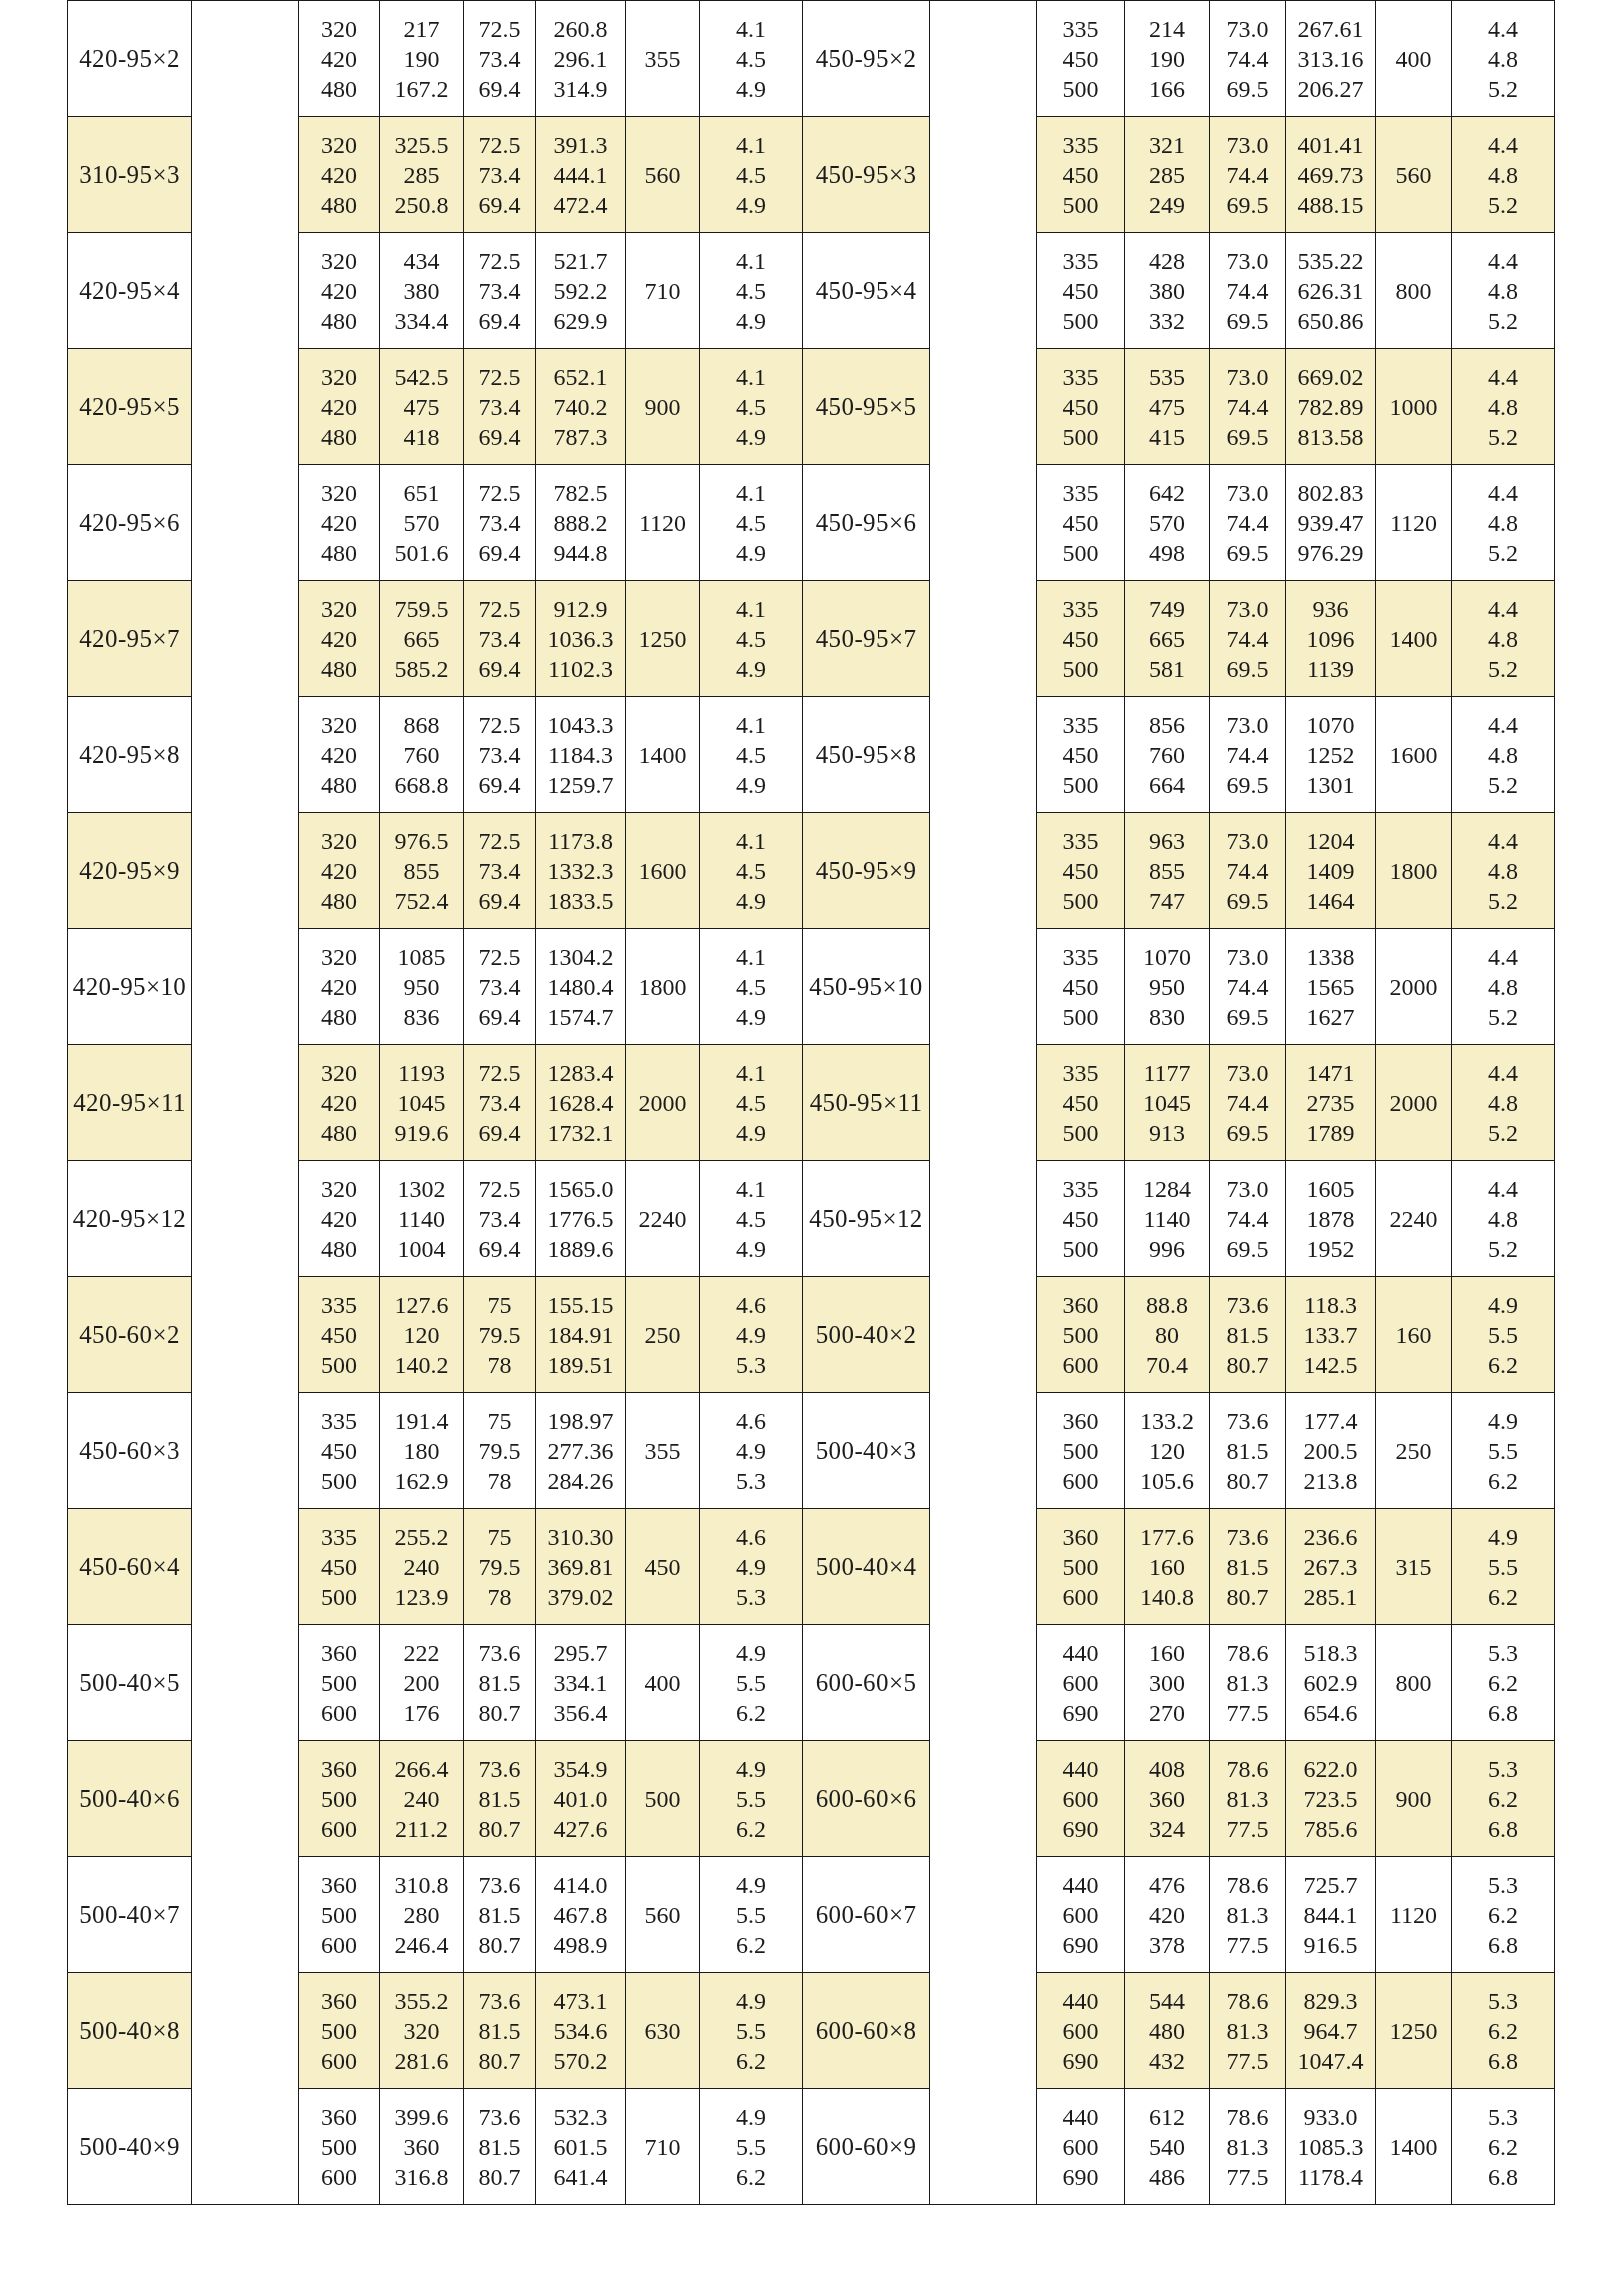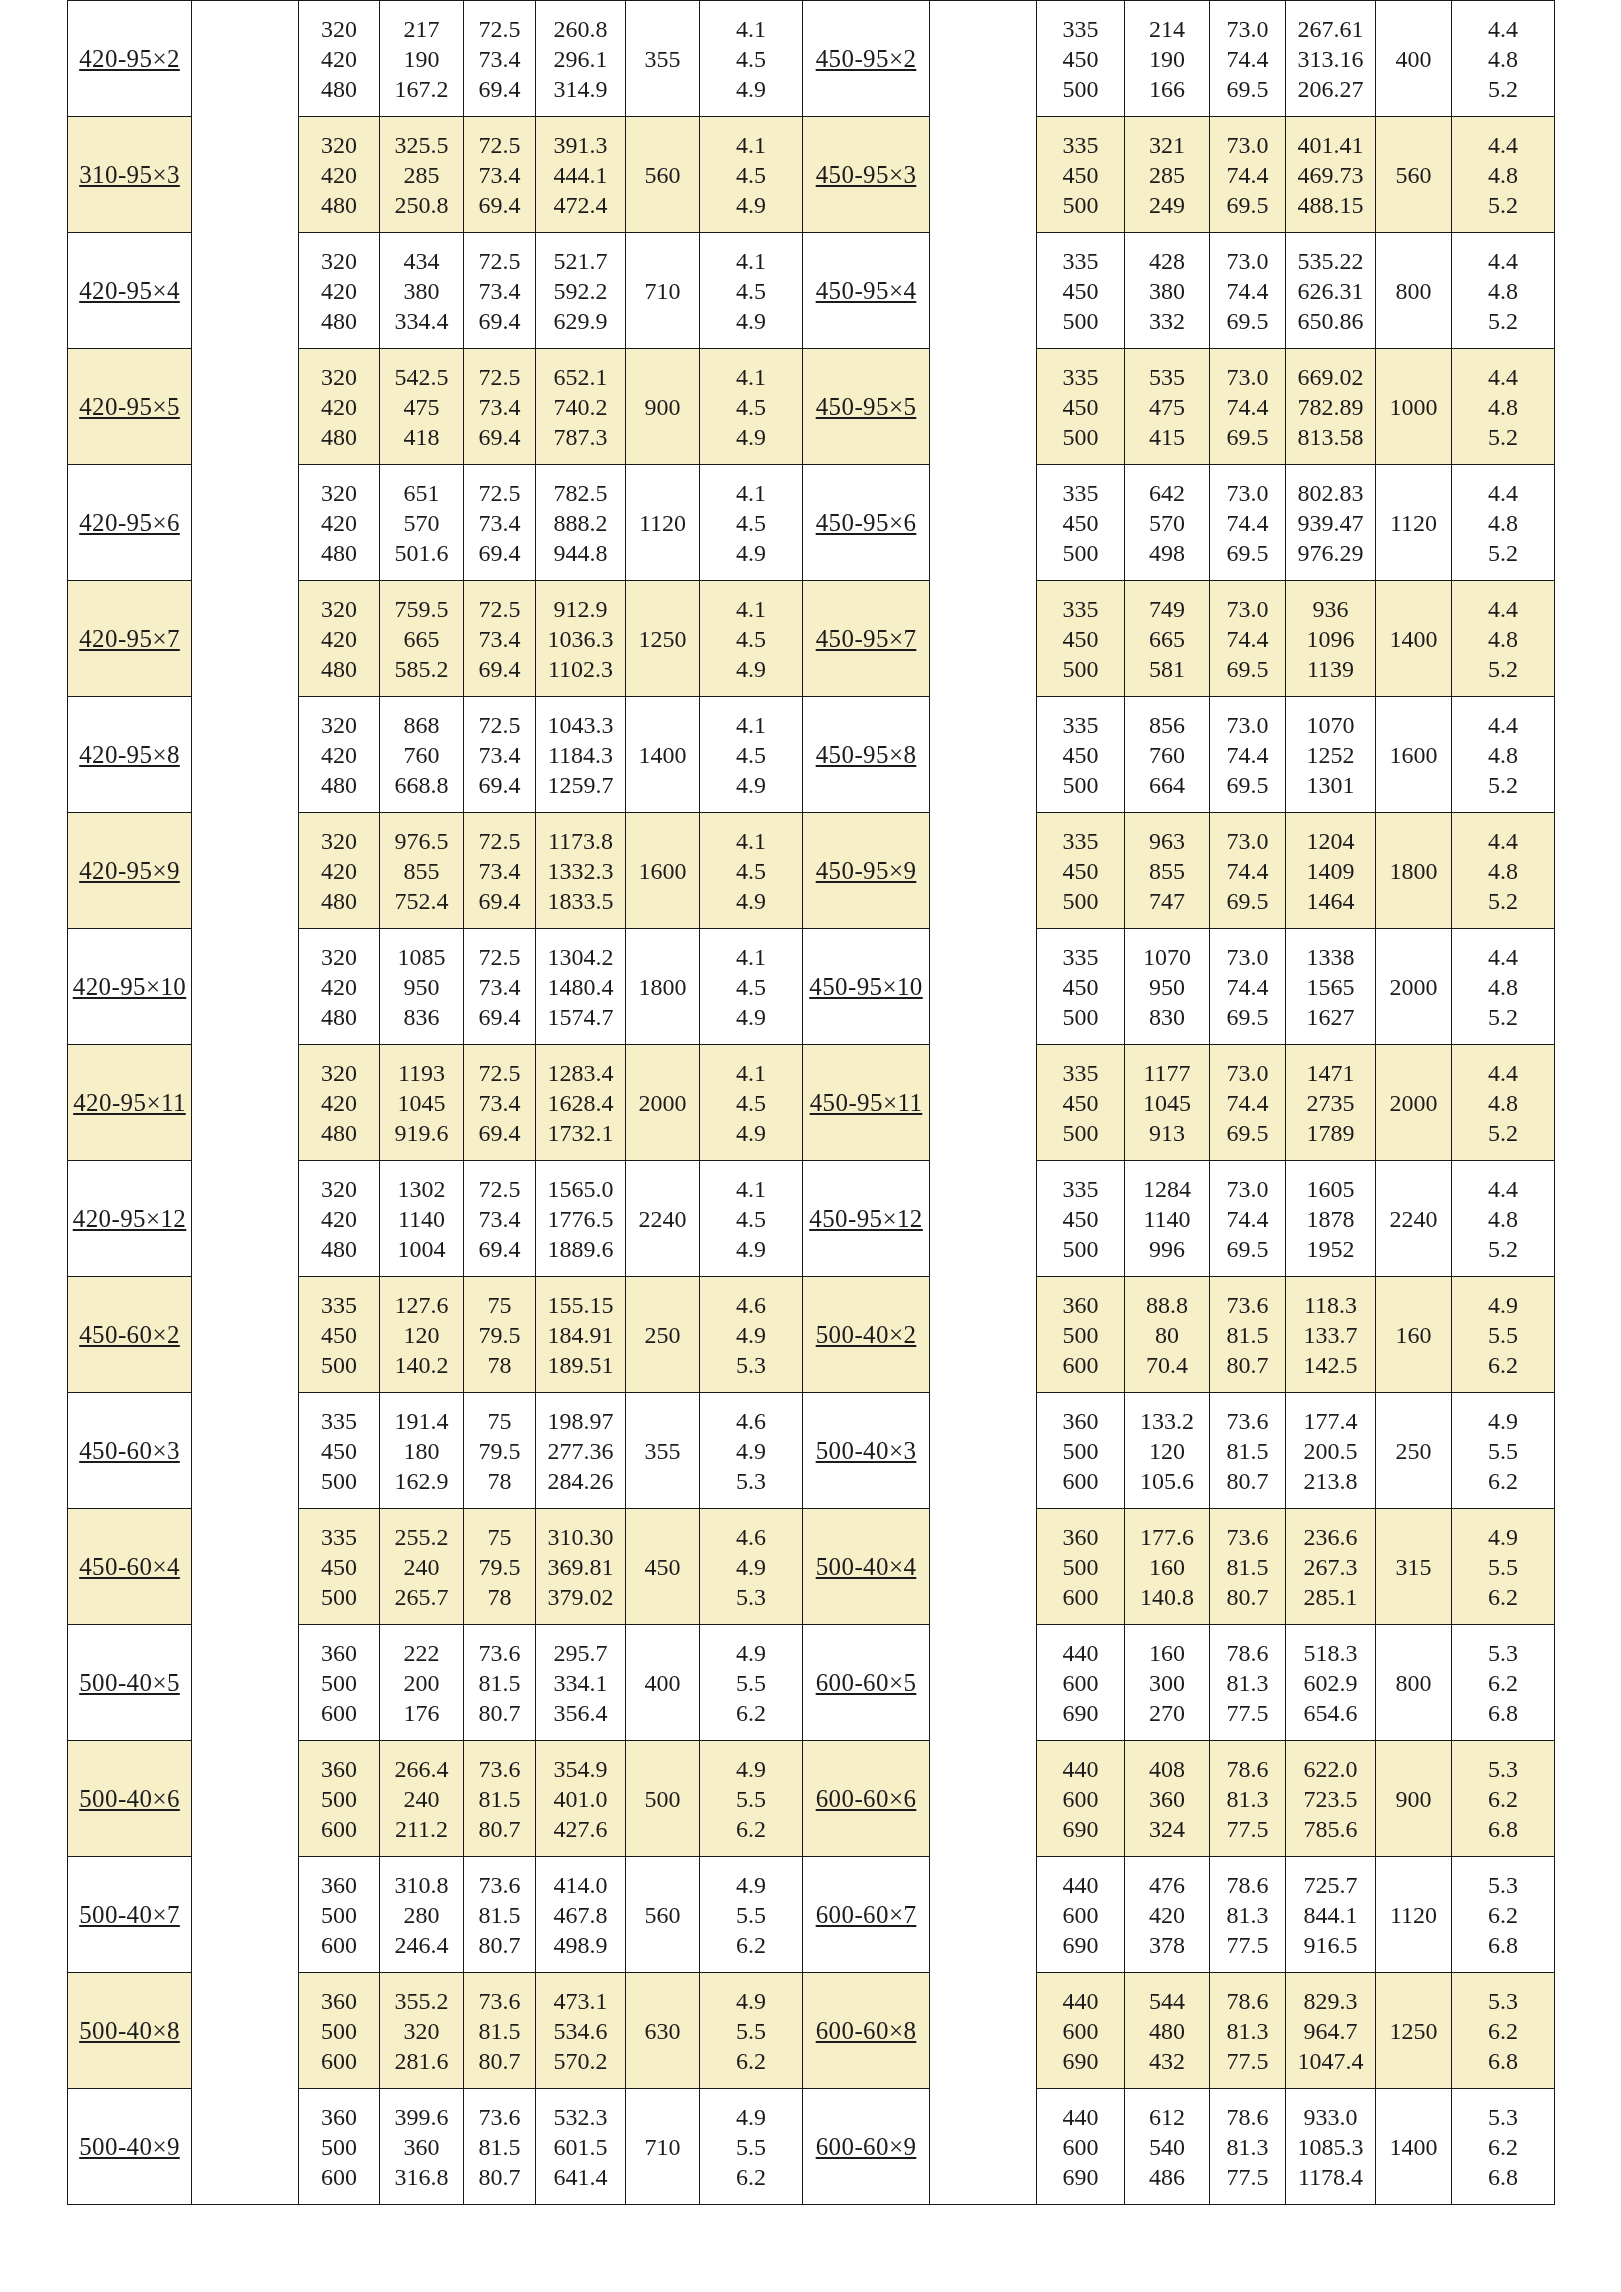--- a/index.html
+++ b/index.html
@@ -21,21 +21,21 @@
     display:flex; flex-direction:column;
     justify-content:center; align-items:center;
     background:#ffffff;
     font-size:24px; line-height:30px;
     text-align:center;
     overflow:hidden;
   }
   .cell.shaded{ background:#f7efc8; }
   .cell.gap{ border-bottom:none; background:#ffffff; }
   .cell.gap.bottom-edge{ border-bottom:1.8px solid #1a1a1a; }
-  .cell.model{ font-size:25px; letter-spacing:0.4px;text-decoration:underline; }
+  .cell.model{ font-size:25px; letter-spacing:0.4px; }
   .line{ height:30px; }
 </style>
 </head>
 <body>
 
 <div class="table-grid">
     <div class="cell model">
       <span>420-95×2</span>
     </div>
     <div class="cell gap"></div>
@@ -872,21 +872,21 @@
     </div>
     <div class="cell gap"></div>
     <div class="cell shaded">
       <div class="line">335</div>
       <div class="line">450</div>
       <div class="line">500</div>
     </div>
     <div class="cell shaded">
       <div class="line">255.2</div>
       <div class="line">240</div>
-      <div class="line">265.7</div>
+      <div class="line">123.9</div>
     </div>
     <div class="cell shaded">
       <div class="line">75</div>
       <div class="line">79.5</div>
       <div class="line">78</div>
     </div>
     <div class="cell shaded">
       <div class="line">310.30</div>
       <div class="line">369.81</div>
       <div class="line">379.02</div>

